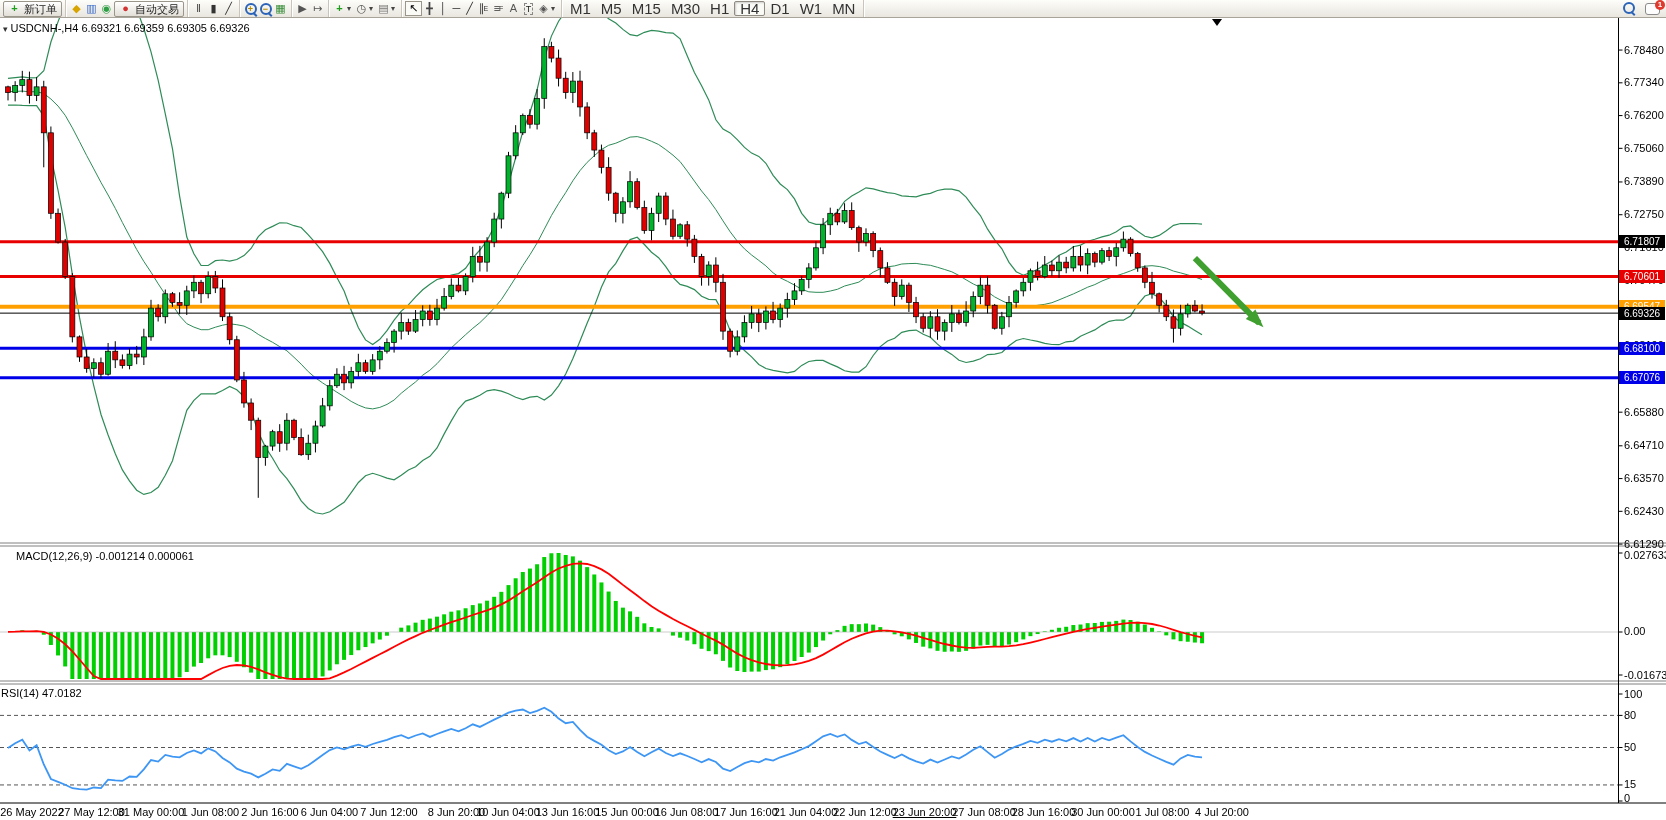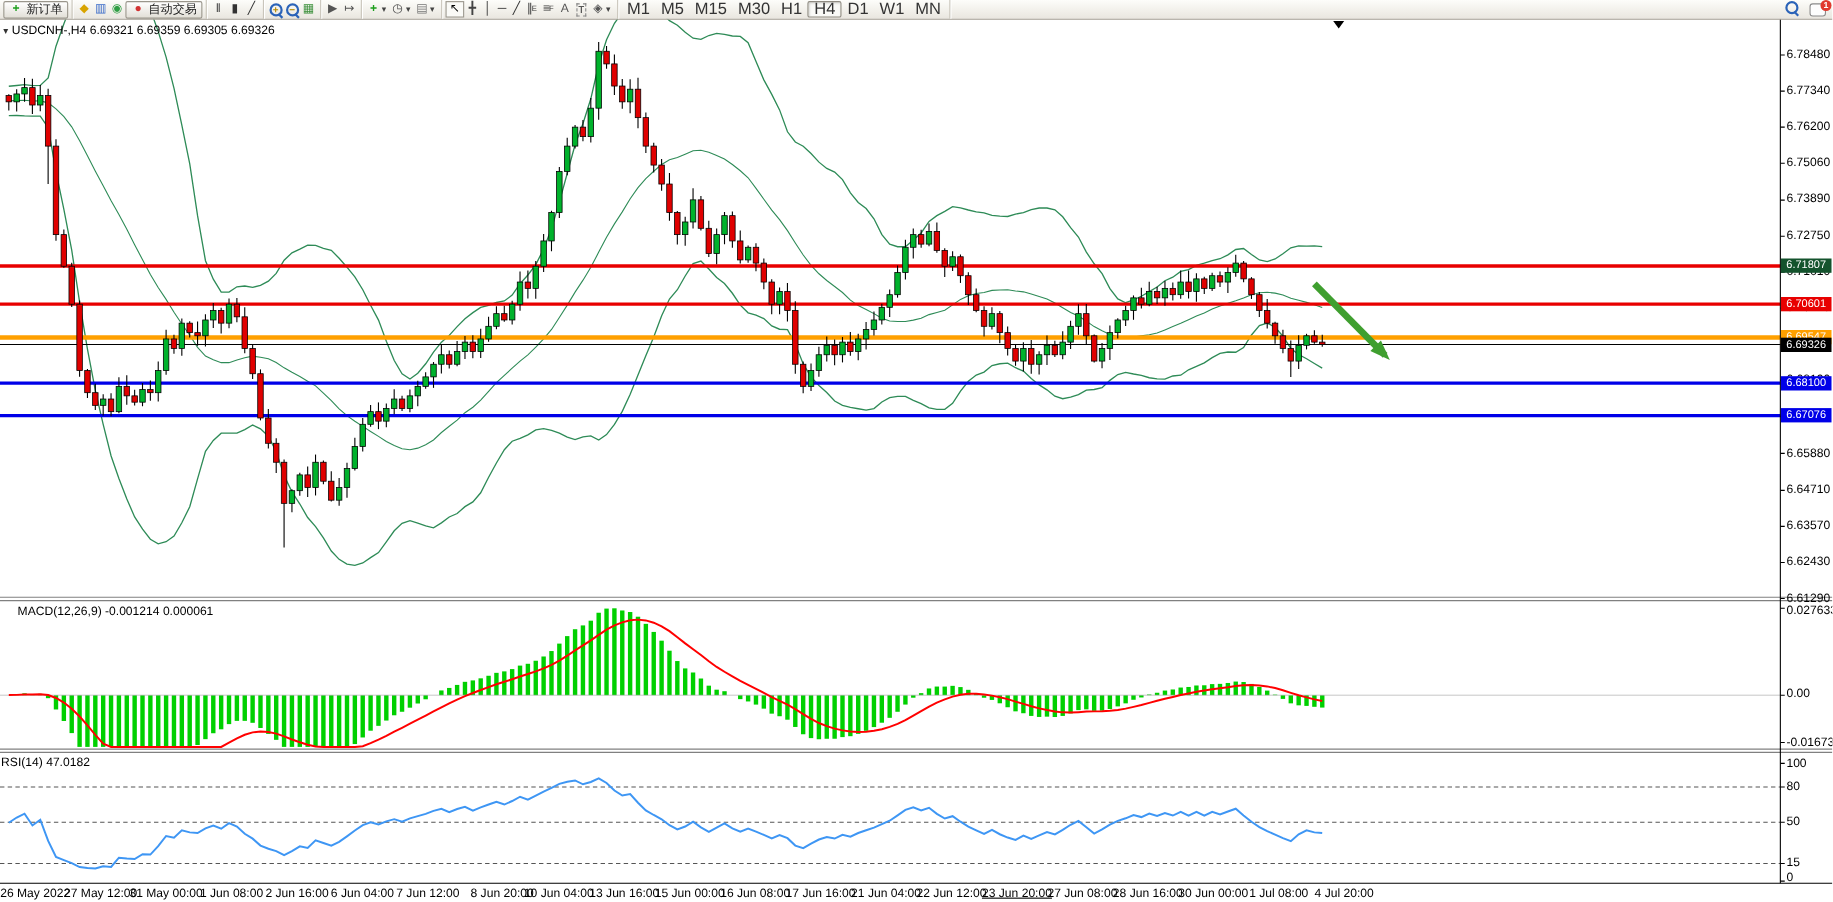--- a/index.html
+++ b/index.html
@@ -713,21 +713,21 @@
         <div class="axis-tick" style="top: 240.995px;">6.71610</div>
         <div class="axis-tick" style="top: 273.758px;">6.70470</div>
         <div class="axis-tick" style="top: 306.522px;">6.69330</div>
         <div class="axis-tick" style="top: 339.286px;">6.68190</div>
         <div class="axis-tick" style="top: 372.049px;">6.67050</div>
         <div class="axis-tick" style="top: 405.675px;">6.65880</div>
         <div class="axis-tick" style="top: 439.301px;">6.64710</div>
         <div class="axis-tick" style="top: 472.064px;">6.63570</div>
         <div class="axis-tick" style="top: 504.828px;">6.62430</div>
         <div class="axis-tick" style="top: 537.592px;">6.61290</div>
-        <div class="price-badge" style="top: 235.333px; background: #14532d;">6.71807</div>
+        <div class="price-badge" style="top: 235.333px; background: #000000;">6.71807</div>
         <div class="price-badge" style="top: 269.993px; background: rgb(232, 0, 0);">6.70601</div>
         <div class="price-badge" style="top: 300.285px; background: rgb(255, 160, 0);">6.69547</div>
         <div class="price-badge" style="top: 306.637px; background: rgb(0, 0, 0);">6.69326</div>
         <div class="price-badge" style="top: 341.872px; background: rgb(0, 0, 232);">6.68100</div>
         <div class="price-badge" style="top: 371.302px; background: rgb(0, 0, 232);">6.67076</div>
         <div class="time-label" style="left: 32px; top: 806px;">26 May 2022</div>
         <div class="time-label" style="left: 91.5px; top: 806px;">27 May 12:00</div>
         <div class="time-label" style="left: 151px; top: 806px;">31 May 00:00</div>
         <div class="time-label" style="left: 210.5px; top: 806px;">1 Jun 08:00</div>
         <div class="time-label" style="left: 270px; top: 806px;">2 Jun 16:00</div>

